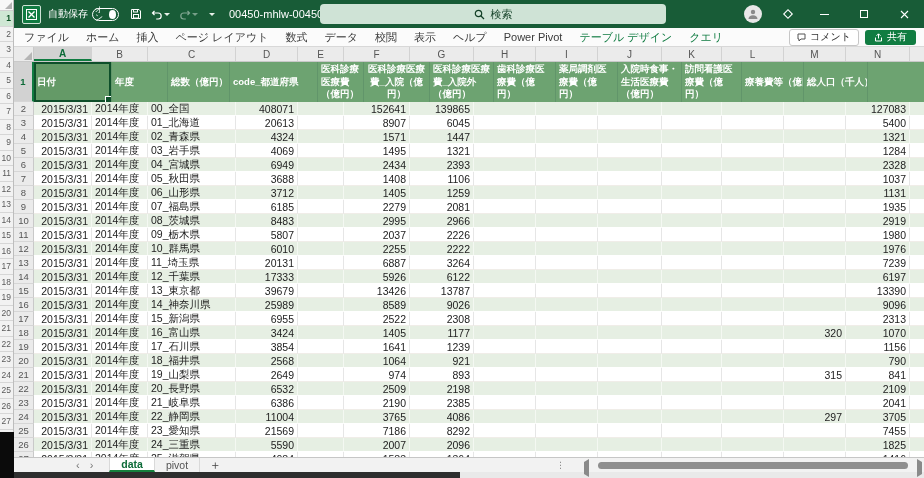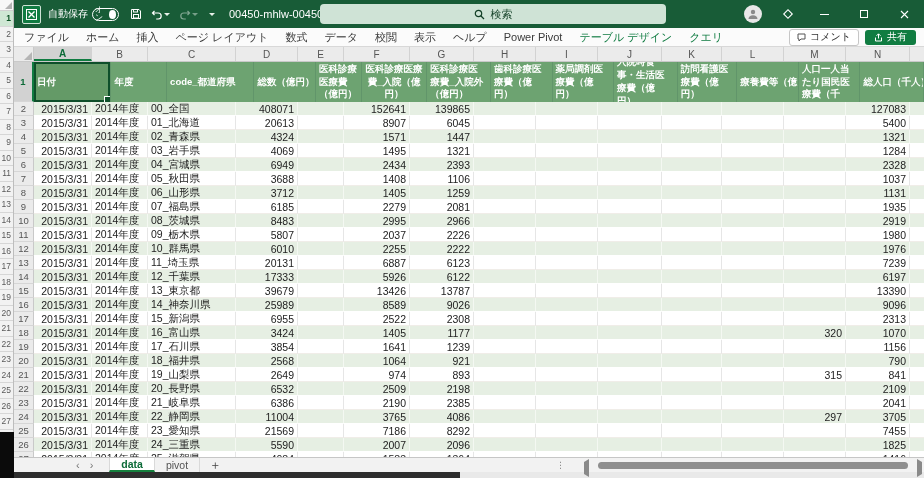--- a/index.html
+++ b/index.html
@@ -284,31 +284,30 @@
       <div class="colletter" style="width: 62px;">M</div>
       <div class="colletter" style="width: 64px;">N</div>
       <div class="cl-fill"></div>
     </div>
 
   <div class="grid">
     <div class="hrow" id="header-row">
         <div class="rowhdr sel">1</div>
         <div class="hcell nowrap active" style="width: 78px;">日付</div>
         <div class="hcell nowrap" style="width: 56px;">年度</div>
+        <div class="hcell nowrap" style="width: 62px;">総数（億円）</div>
         <div class="hcell nowrap" style="width: 88px;">code_都道府県</div>
-        <div class="hcell nowrap" style="width: 62px;">総数（億円）</div>
         <div class="hcell" style="width: 46px;">医科診療医療費（億円）</div>
         <div class="hcell" style="width: 66px; text-align: center;">医科診療医療費_入院（億円）</div>
         <div class="hcell" style="width: 64px;">医科診療医療費_入院外（億円）</div>
         <div class="hcell" style="width: 62px;">歯科診療医療費（億円）</div>
         <div class="hcell" style="width: 62px;">薬局調剤医療費（億円）</div>
         <div class="hcell" style="width: 64px;">入院時食事・生活医療費（億円）</div>
         <div class="hcell" style="width: 60px;">訪問看護医療費（億円）</div>
         <div class="hcell nowrap" style="width: 62px;">療養費等（億円）</div>
-        <div class="hcell" style="width: 62px;">人口一人当たり国民医療費（千</div>
         <div class="hcell nowrap" style="width: 64px;">総人口（千人）</div>
         <div class="h-fill"></div>
       </div>
     <div id="grid-body">
         <div class="drow band">
           <div class="rowhdr">2</div>
           <div class="dcell num" style="width: 58px;">2015/3/31</div>
           <div class="dcell" style="width: 56px;">2014年度</div>
           <div class="dcell" style="width: 88px;">00_全国</div>
           <div class="dcell num" style="width: 62px;">408071</div>
@@ -505,21 +504,21 @@
           <div class="d-fill"></div>
         </div>
         <div class="drow">
           <div class="rowhdr">13</div>
           <div class="dcell num" style="width: 58px;">2015/3/31</div>
           <div class="dcell" style="width: 56px;">2014年度</div>
           <div class="dcell" style="width: 88px;">11_埼玉県</div>
           <div class="dcell num" style="width: 62px;">20131</div>
           <div class="dcell num" style="width: 46px;"></div>
           <div class="dcell num" style="width: 66px;">6887</div>
-          <div class="dcell num" style="width: 64px;">6123</div>
+          <div class="dcell num" style="width: 64px;">3264</div>
           <div class="dcell num" style="width: 62px;"></div>
           <div class="dcell num" style="width: 62px;"></div>
           <div class="dcell num" style="width: 64px;"></div>
           <div class="dcell num" style="width: 60px;"></div>
           <div class="dcell num" style="width: 62px;"></div>
           <div class="dcell num" style="width: 62px;"></div>
           <div class="dcell num" style="width: 64px;">7239</div>
           <div class="d-fill"></div>
         </div>
         <div class="drow band">

